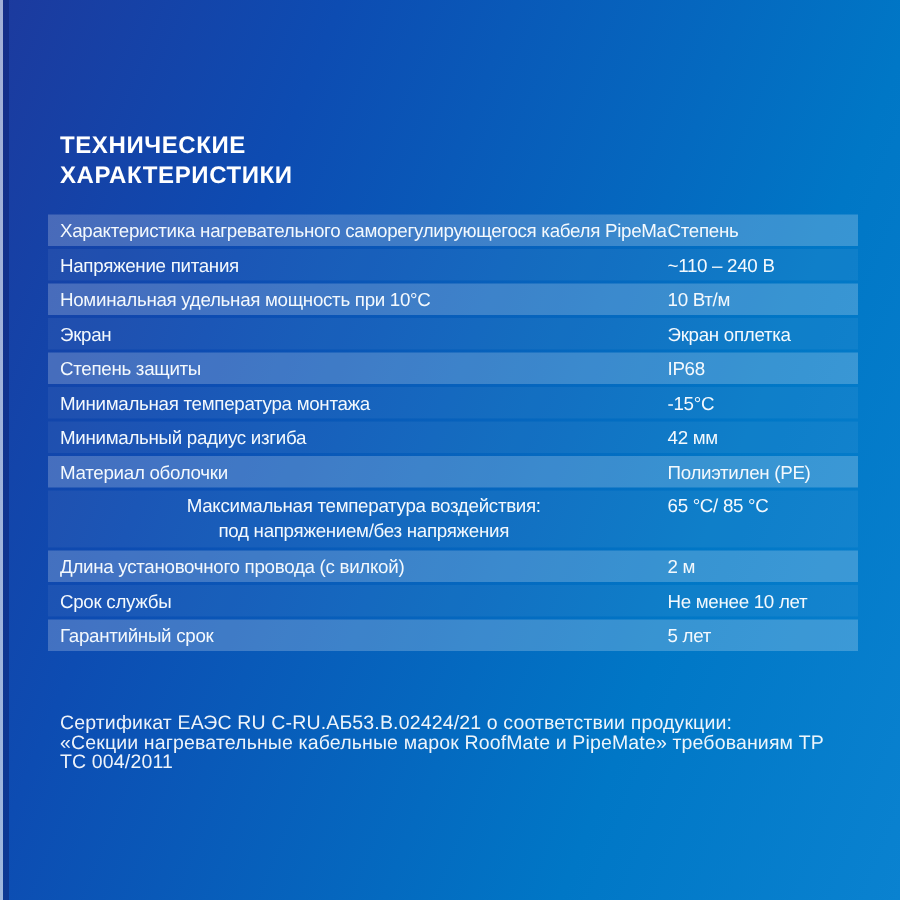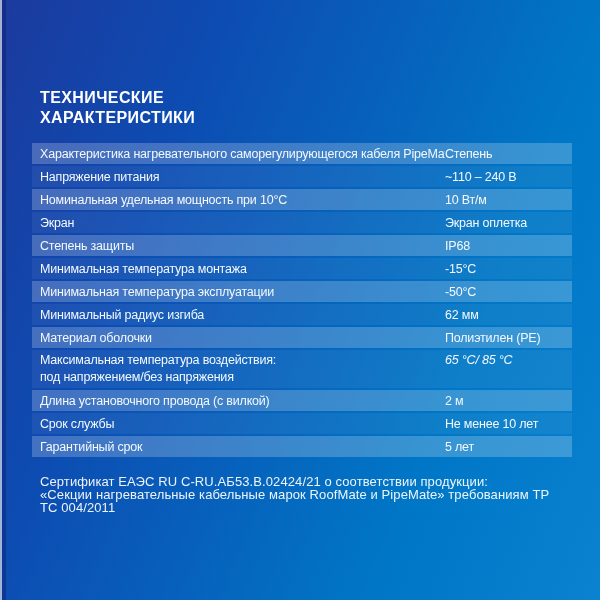--- a/index.html
+++ b/index.html
@@ -32,22 +32,22 @@
     height:21px; margin-bottom:2px;
     font-size:12.5px; letter-spacing:-0.2px;
     color:#f4f9fd;
   }
   .row.light { background: rgba(255,255,255,0.22); }
   .row.dark  { background: rgba(255,255,255,0.06); }
   .cell-name  { flex:1 1 auto; padding-left:8px; white-space:nowrap; overflow:hidden; }
   .cell-value { flex:0 0 127px; width:127px; white-space:nowrap; }
   .row.two-line { height:38px; align-items:flex-start; }
   .row.two-line .cell-name  { line-height:17px; padding-top:2px; }
-  .row.two-line .cell-name .line { display:block; }
-  .row.two-line .cell-value { line-height:17px; padding-top:2px;font-style:italic; }
+  .row.two-line .cell-name .line { display:block;text-align:center; }
+  .row.two-line .cell-value { line-height:17px; padding-top:2px; }
   .footer {
     position:absolute; top:475px; left:40px; right:30px;
     color: rgba(255,255,255,0.93);
     font-size:13px; line-height:13px; letter-spacing:0.1px;
   }
 </style>
 </head>
 <body>
 
 <div class="screen">
@@ -83,28 +83,24 @@
     <div class="row light">
       <div class="cell-name">Степень защиты</div>
       <div class="cell-value">IP68</div>
     </div>
 
     <div class="row dark">
       <div class="cell-name">Минимальная температура монтажа</div>
       <div class="cell-value">-15°С</div>
     </div>
 
-    <div class="row light">
-      <div class="cell-name">Минимальная температура эксплуатации</div>
-      <div class="cell-value">-50°С</div>
-    </div>
 
     <div class="row dark">
       <div class="cell-name">Минимальный радиус изгиба</div>
-      <div class="cell-value">62 мм</div>
+      <div class="cell-value">42 мм</div>
     </div>
 
     <div class="row light">
       <div class="cell-name">Материал оболочки</div>
       <div class="cell-value">Полиэтилен (PE)</div>
     </div>
 
     <div class="row dark two-line">
       <div class="cell-name">
         <span class="line">Максимальная температура воздействия:</span>

